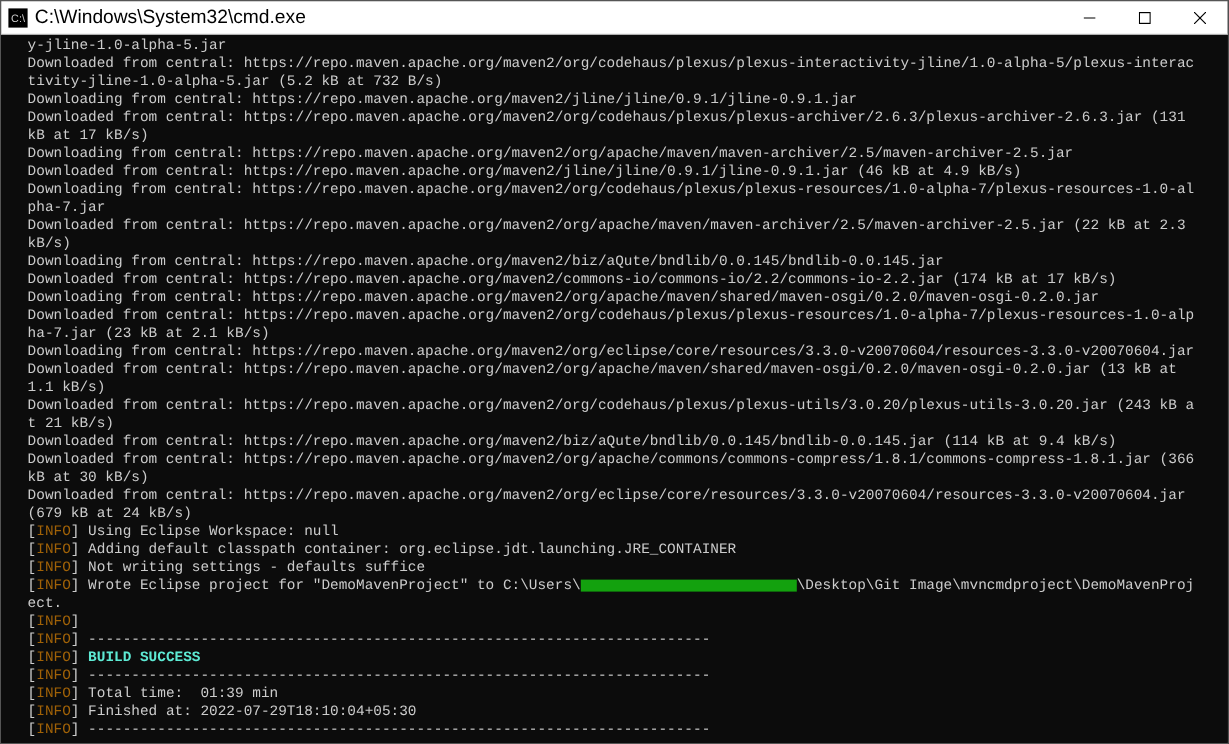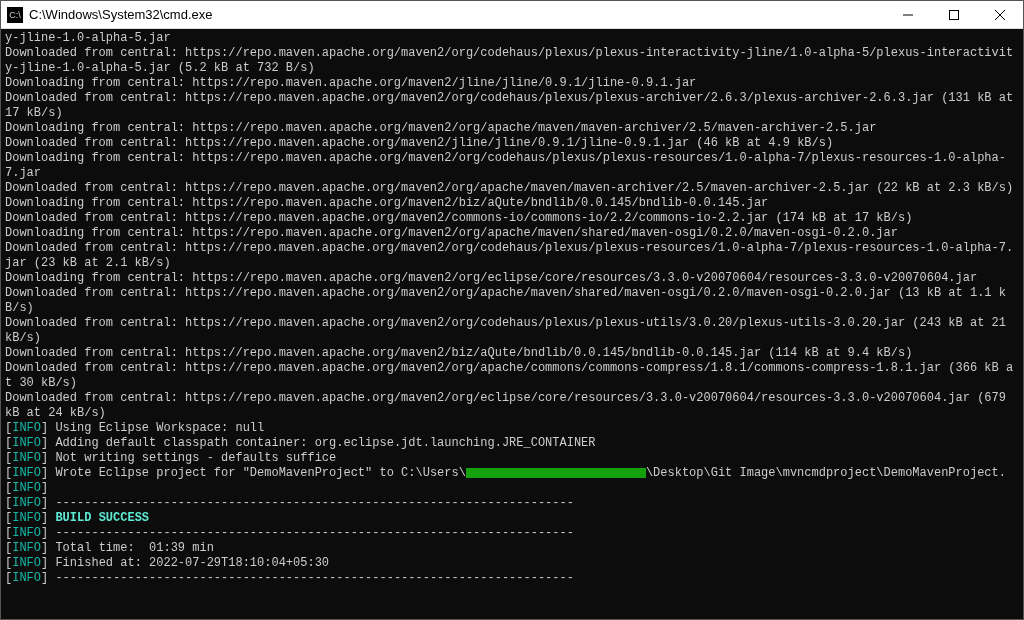--- a/index.html
+++ b/index.html
@@ -34,21 +34,21 @@
       background: #000;
       display: flex;
       align-items: center;
       justify-content: center;
       font-size: 9px;
       color: #ccc;
       font-family: sans-serif;
     }
     .titlebar-title {
       font-family: 'Segoe UI', Tahoma, sans-serif;
-      font-size: 13px;
+      font-size: 16px;
       color: #000;
       flex: 1;
     }
     .titlebar-controls {
       display: flex;
       height: 100%;
     }
     .titlebar-btn {
       width: 46px;
       height: 100%;
@@ -58,28 +58,28 @@
       font-family: 'Segoe UI', sans-serif;
       font-size: 10px;
       color: #000;
       cursor: pointer;
     }
     .titlebar-btn svg { width: 10px; height: 10px; }
     .terminal {
       flex: 1;
       background: #0c0c0c;
       color: #ccc;
-      padding: 2px 4px;
+      padding: 2px 22px;
       overflow: hidden;
       line-height: 1.25;
       white-space: pre-wrap;
       word-break: break-all;
     }
     .line { display: block; }
-    .info-tag { color: #14b8a6; }
+    .info-tag { color: #a16207; }
     .bracket { color: #ccc; }
     .success { color: #5eead4; font-weight: bold; }
     .redact {
       background: #13a10e;
       color: #13a10e;
       display: inline-block;
       width: 180px;
       height: 10px;
       vertical-align: middle;
     }

